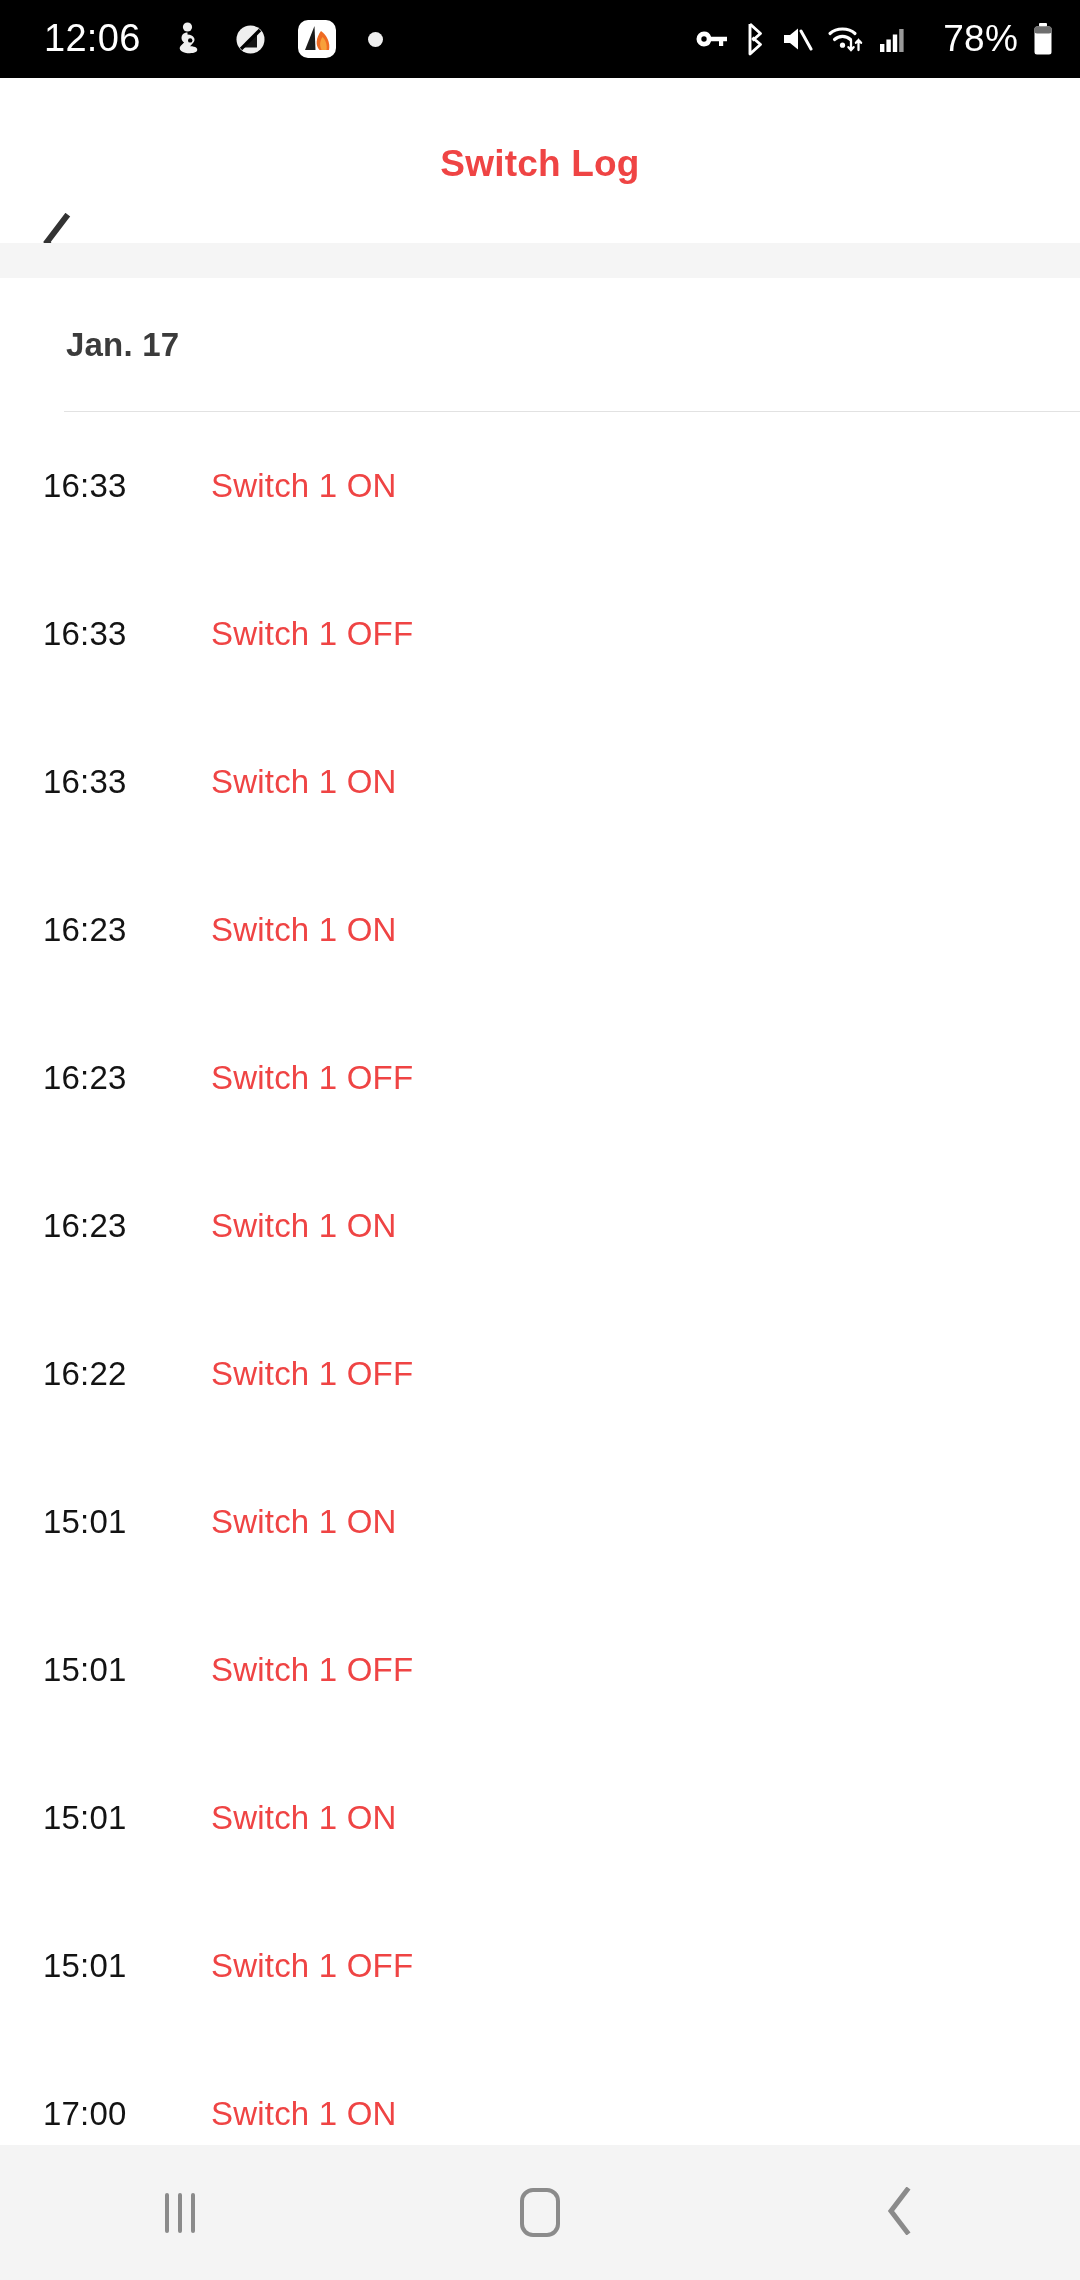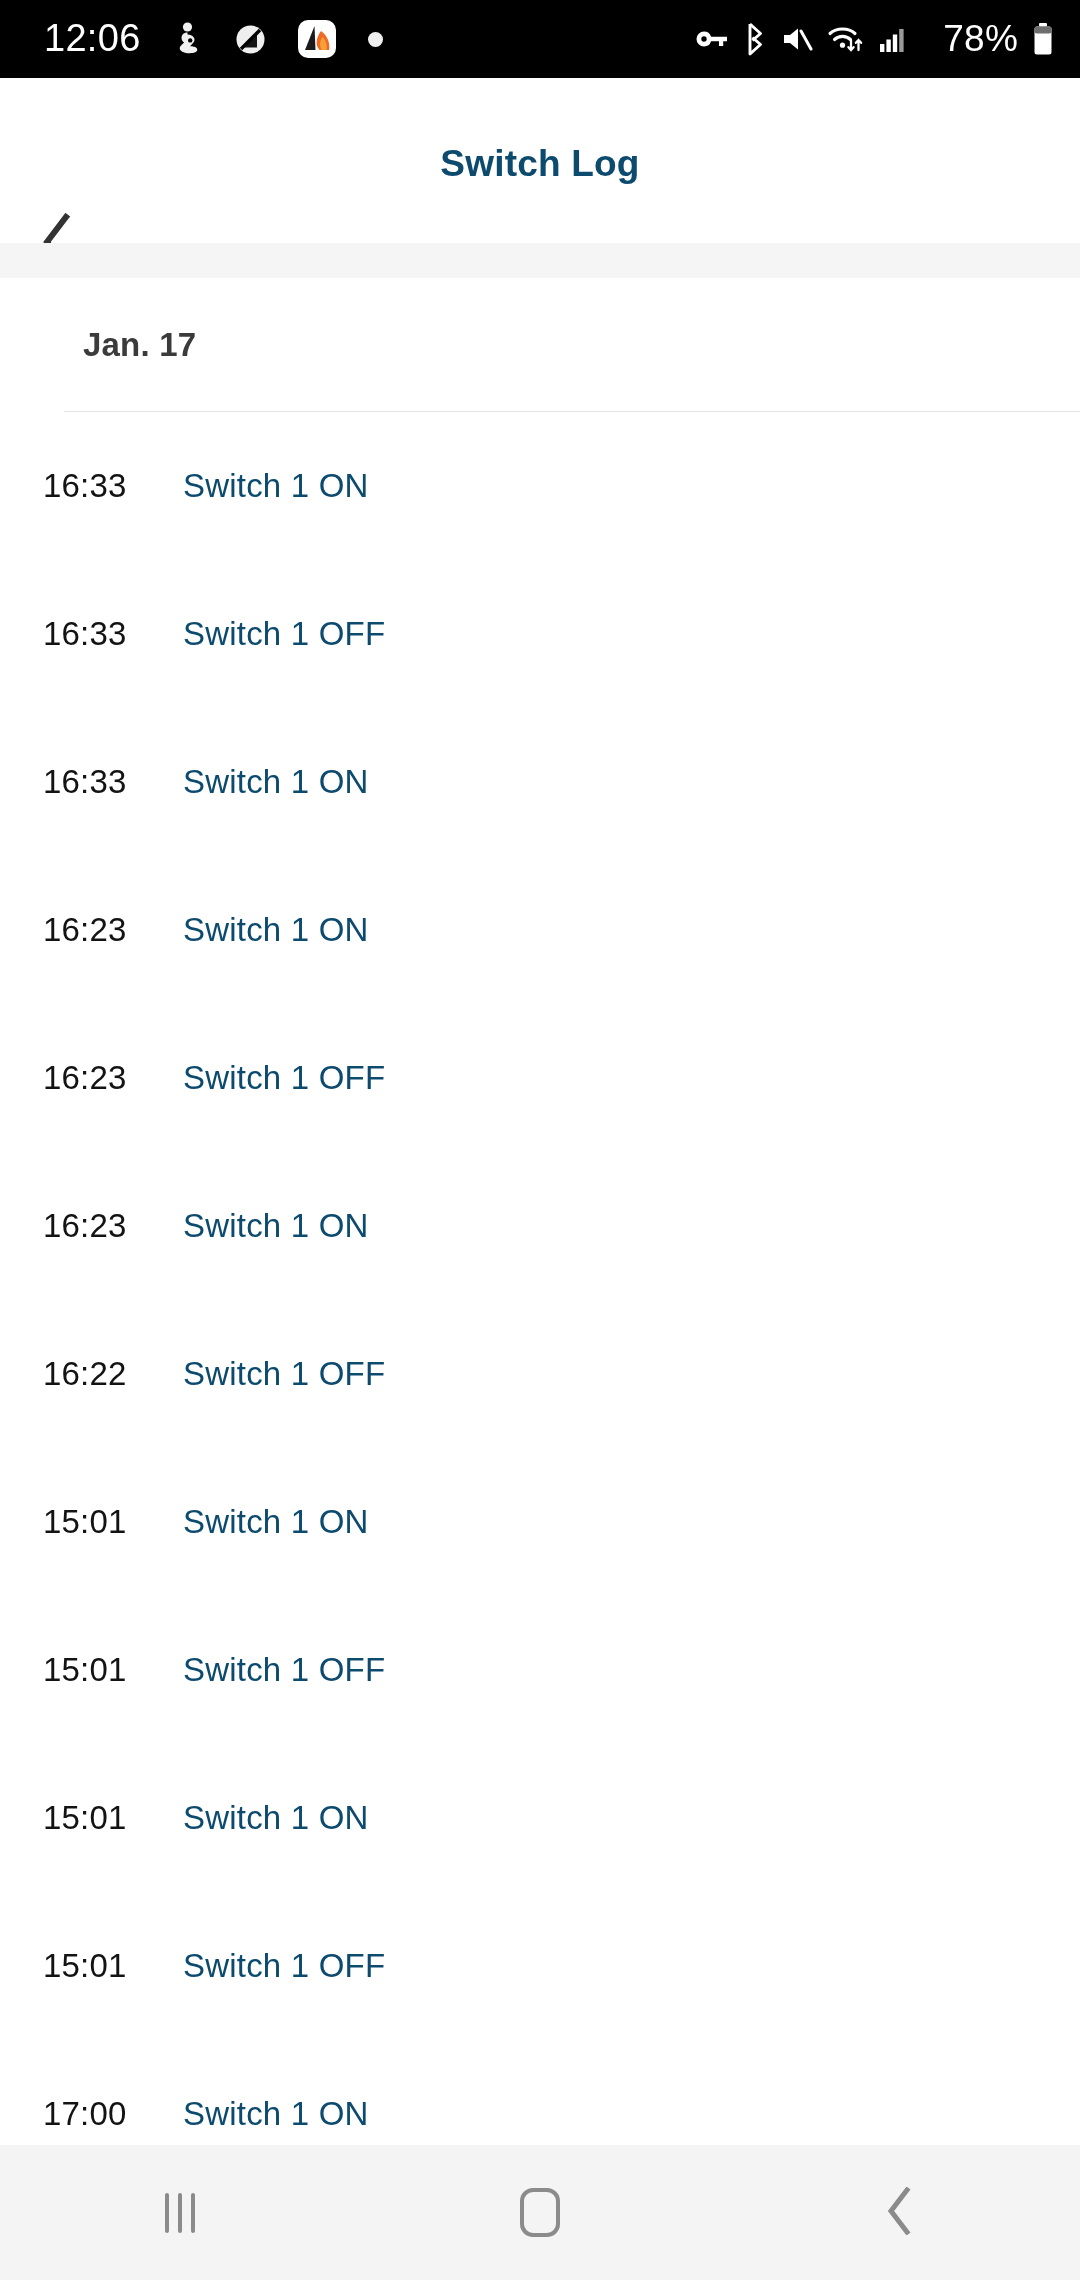--- a/index.html
+++ b/index.html
@@ -36,54 +36,54 @@
     position:absolute; top:78px; left:0; width:1080px; height:165px;
     background:#ffffff;
   }
   .back-btn{
     position:absolute; left:22px; top:122px; width:72px; height:88px;
     display:flex; align-items:center; justify-content:center;
   }
   .page-title{
     position:absolute; left:0; top:0; width:1080px; height:165px;
     display:flex; align-items:center; justify-content:center;
-    font-size:37px; font-weight:bold; color:#0c4a6e; letter-spacing:.2px;
+    font-size:37px; font-weight:bold; color:#ef4444; letter-spacing:.2px;
     padding-top:6px;
   }
 
   
   .spacer-band{
     position:absolute; top:243px; left:0; width:1080px; height:35px;
     background:#f5f5f5;
   }
 
   
   .content{
     position:absolute; top:278px; left:0; width:1080px; height:1867px;
     background:#ffffff; overflow:hidden;
   }
   .date-head{
     height:133px; display:flex; align-items:center;
-    padding-left:83px;
+    padding-left:66px;
     font-size:33px; font-weight:bold; color:#3b3b3b; letter-spacing:.2px;
   }
   .date-divider{
     height:1px; background:#e2e2e2; margin-left:64px; margin-right:0;
   }
   .log-list{ padding-top:0; }
   .log-row{
     height:148px; display:flex; align-items:center;
     padding-left:43px;
   }
   .log-time{
     width:140px; flex:0 0 140px;
     font-size:33px; color:#131313; letter-spacing:.2px;
   }
   .log-label{
-    font-size:33px; color:#0c4a6e; letter-spacing:.2px; white-space:nowrap;
+    font-size:33px; color:#ef4444; letter-spacing:.2px; white-space:nowrap;margin-left:28px;
   }
 
   
   .navbar{
     position:absolute; bottom:0; left:0; width:1080px; height:135px;
     background:#f4f4f4; display:flex; align-items:center;
   }
   .nav-btn{ flex:1; height:135px; display:flex; align-items:center; justify-content:center; }
   .recents-glyph{ display:flex; gap:9px; align-items:center; }
   .recents-glyph i{ display:block; width:4px; height:40px; background:#8b8b8b; border-radius:2px; }

